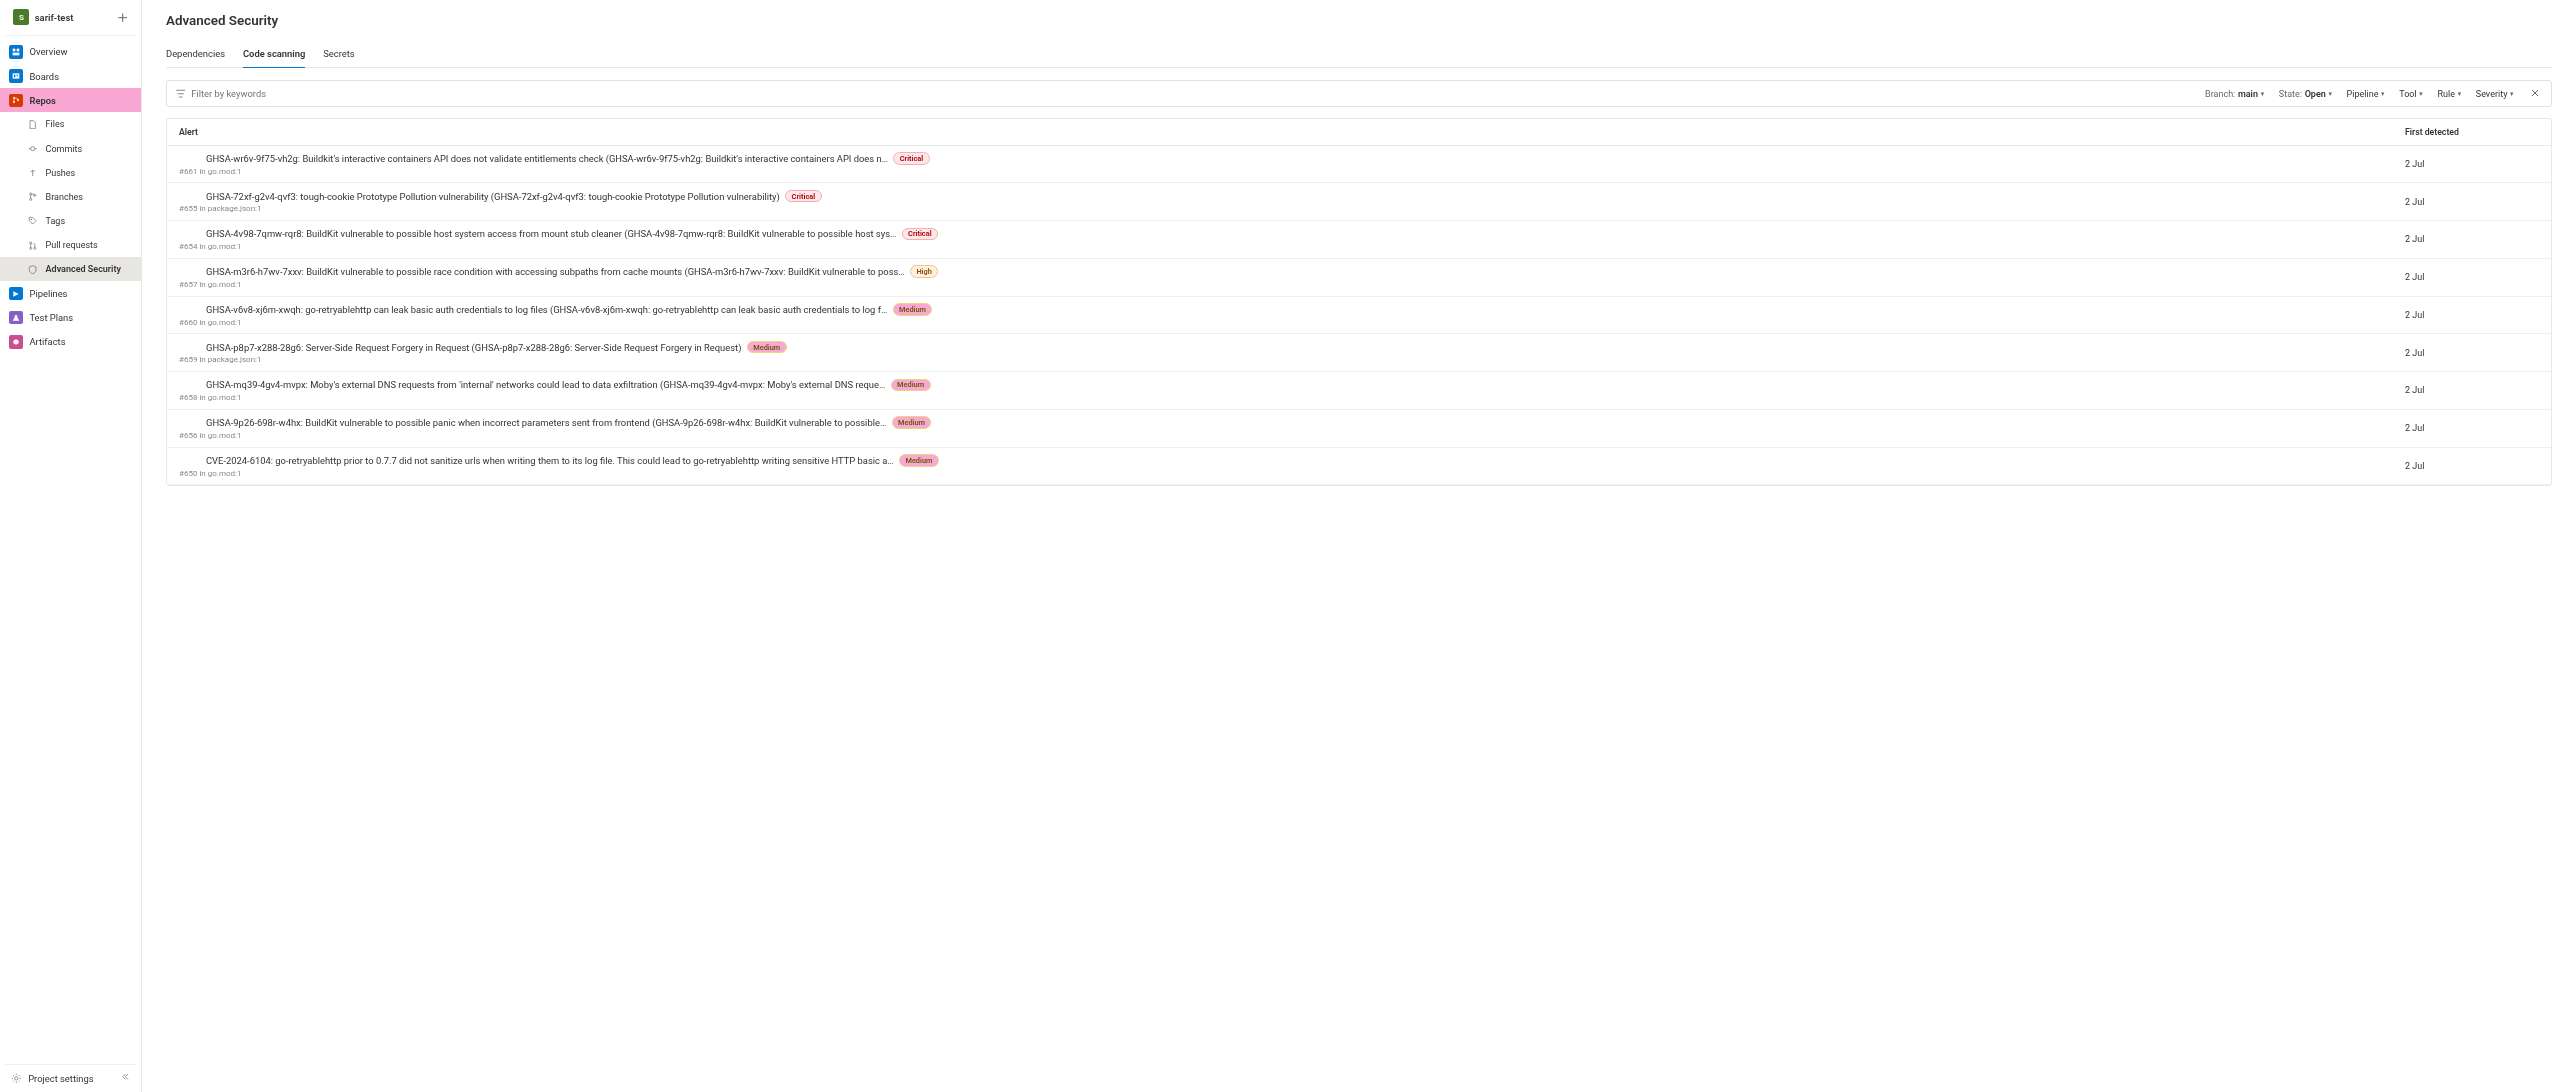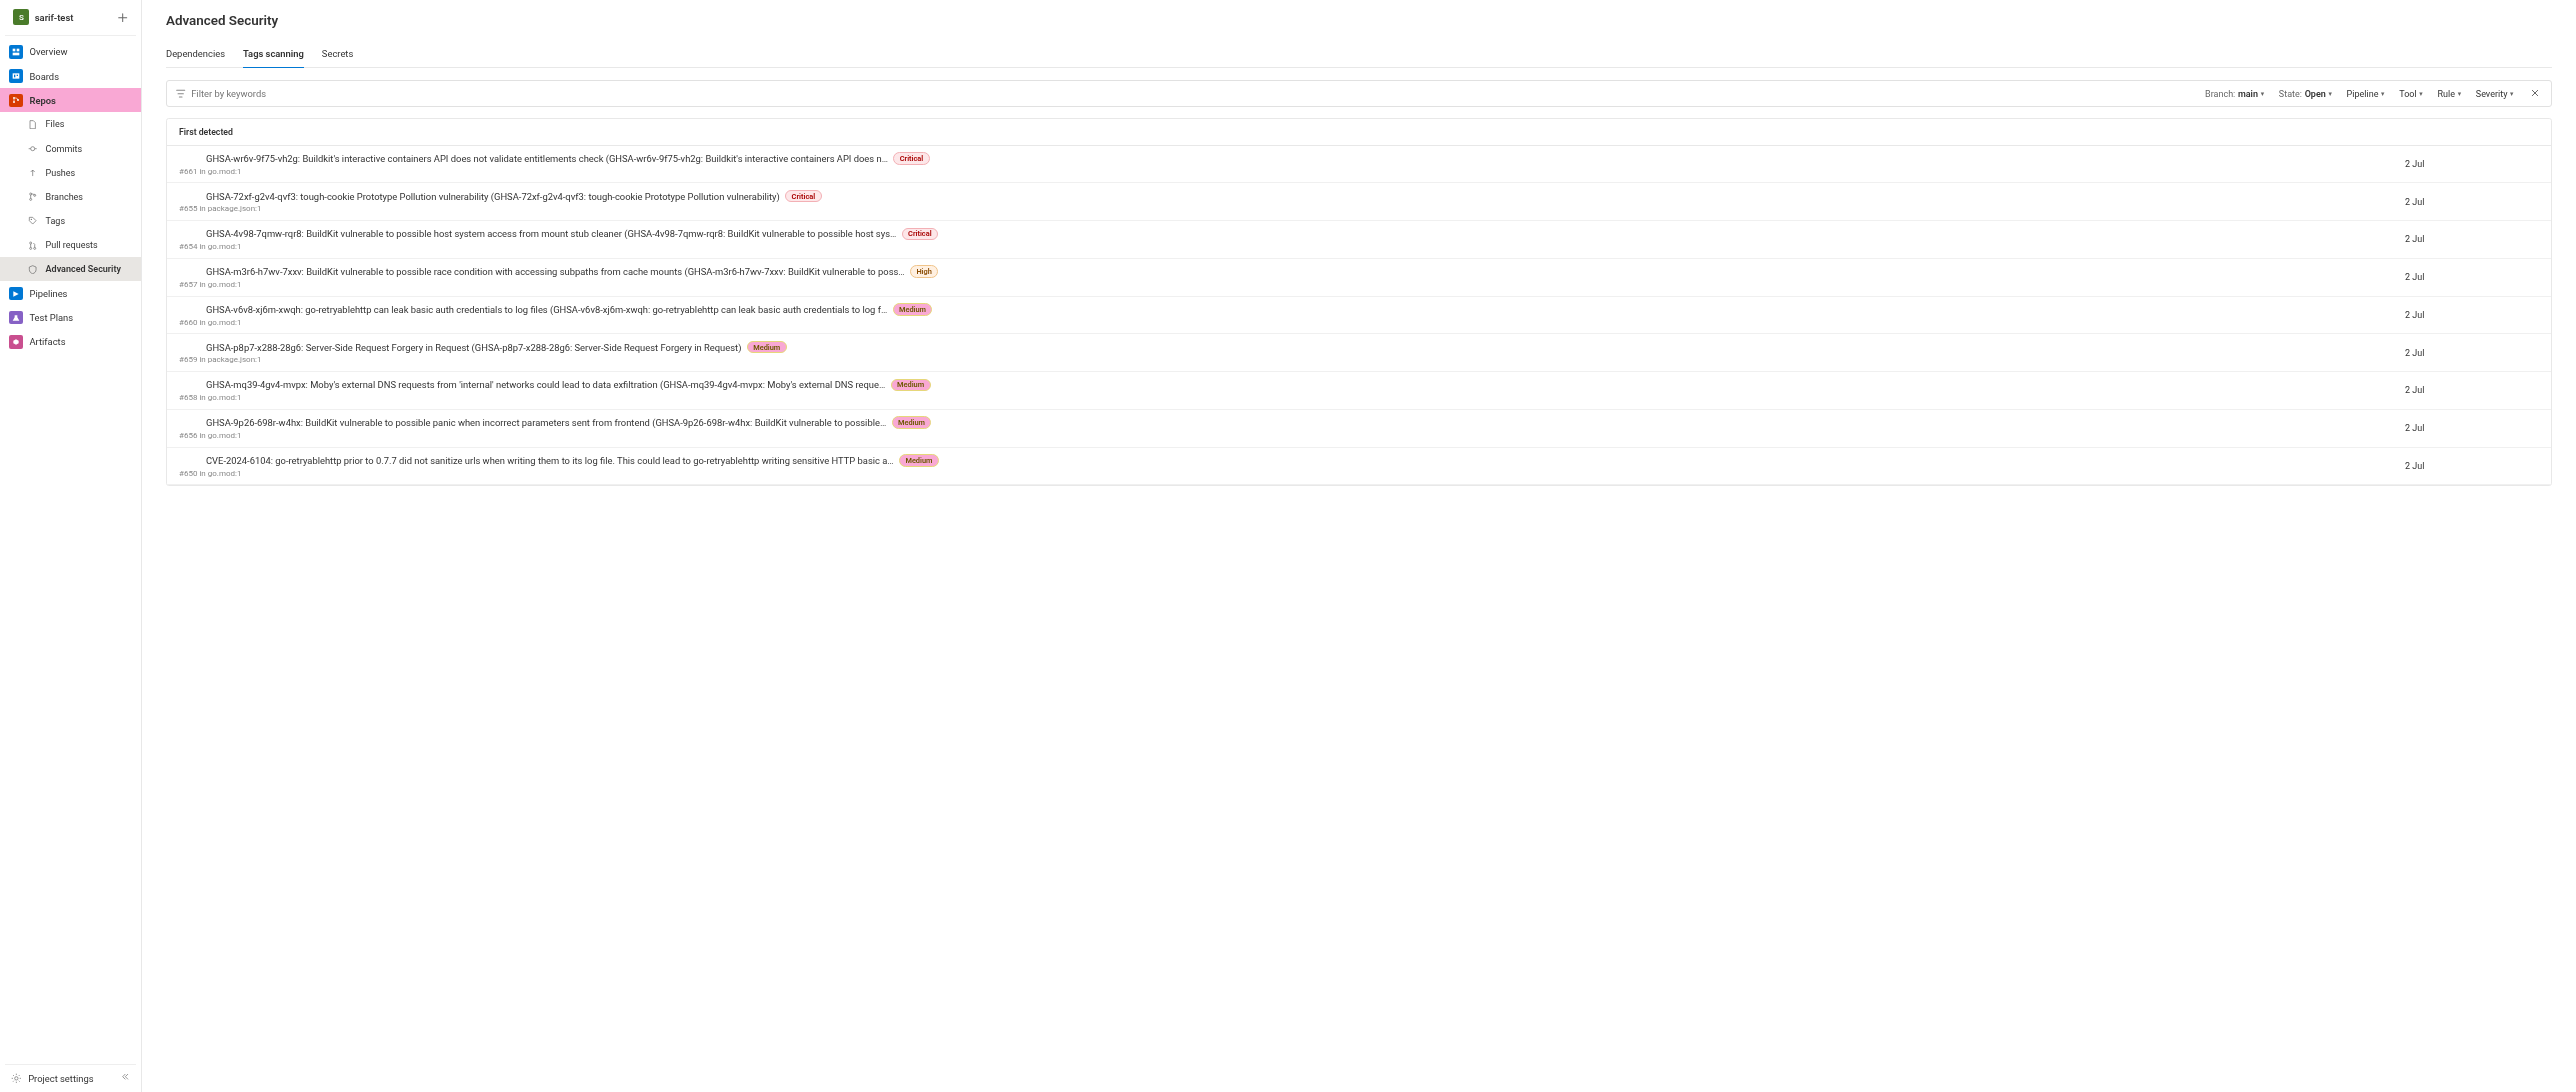--- a/index.html
+++ b/index.html
@@ -218,21 +218,21 @@
           </svg>
         </span>
     </div>
   </aside>
 
   <main class="main">
     <h1 class="page-title">Advanced Security</h1>
 
     <div class="tabs">
       <div class="tab">Dependencies</div>
-      <div class="tab active">Tags scanning</div>
+      <div class="tab active">Code scanning</div>
       <div class="tab">Secrets</div>
     </div>
 
     <div class="filter-bar">
       <div class="filter-search">
         <span>
             <svg width="9.4" height="9.4" viewBox="0 0 14 14">
               <path d="M1 2h12M3 7h8M5 12h4" stroke="#888" stroke-width="1.5" stroke-linecap="round"></path>
             </svg>
           </span>
@@ -268,20 +268,21 @@
         <div class="close-btn">
           <svg width="8" height="8" viewBox="0 0 12 12">
               <path d="M2 2l8 8M10 2l-8 8" stroke="#666" stroke-width="1.5" stroke-linecap="round"></path>
             </svg>
         </div>
       </div>
     </div>
 
     <div class="table-wrap">
       <div class="thead">
+        <div class="th-alert">Alert</div>
         <div class="th-date">First detected</div>
       </div>
       <div id="rows-container">
           <div class="row">
             <div class="row-main">
               <div class="row-title-line">
                 <span class="row-title">GHSA-wr6v-9f75-vh2g: Buildkit's interactive containers API does not validate entitlements check (GHSA-wr6v-9f75-vh2g: Buildkit's interactive containers API does n…</span>
                 <span class="badge badge-critical">Critical</span>
               </div>
               <div class="row-sub">#661 in go.mod:1</div>

